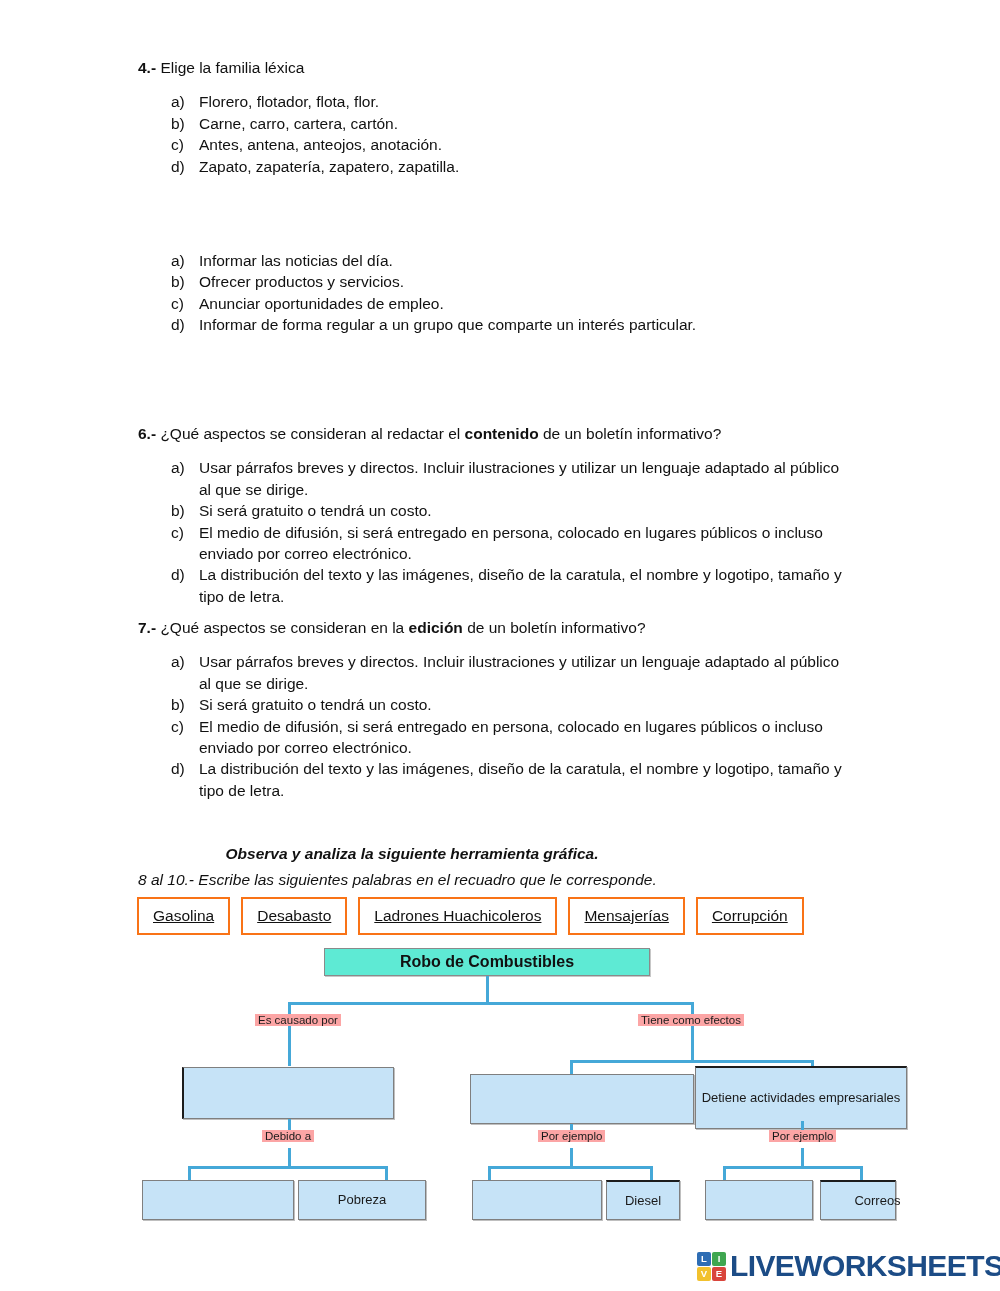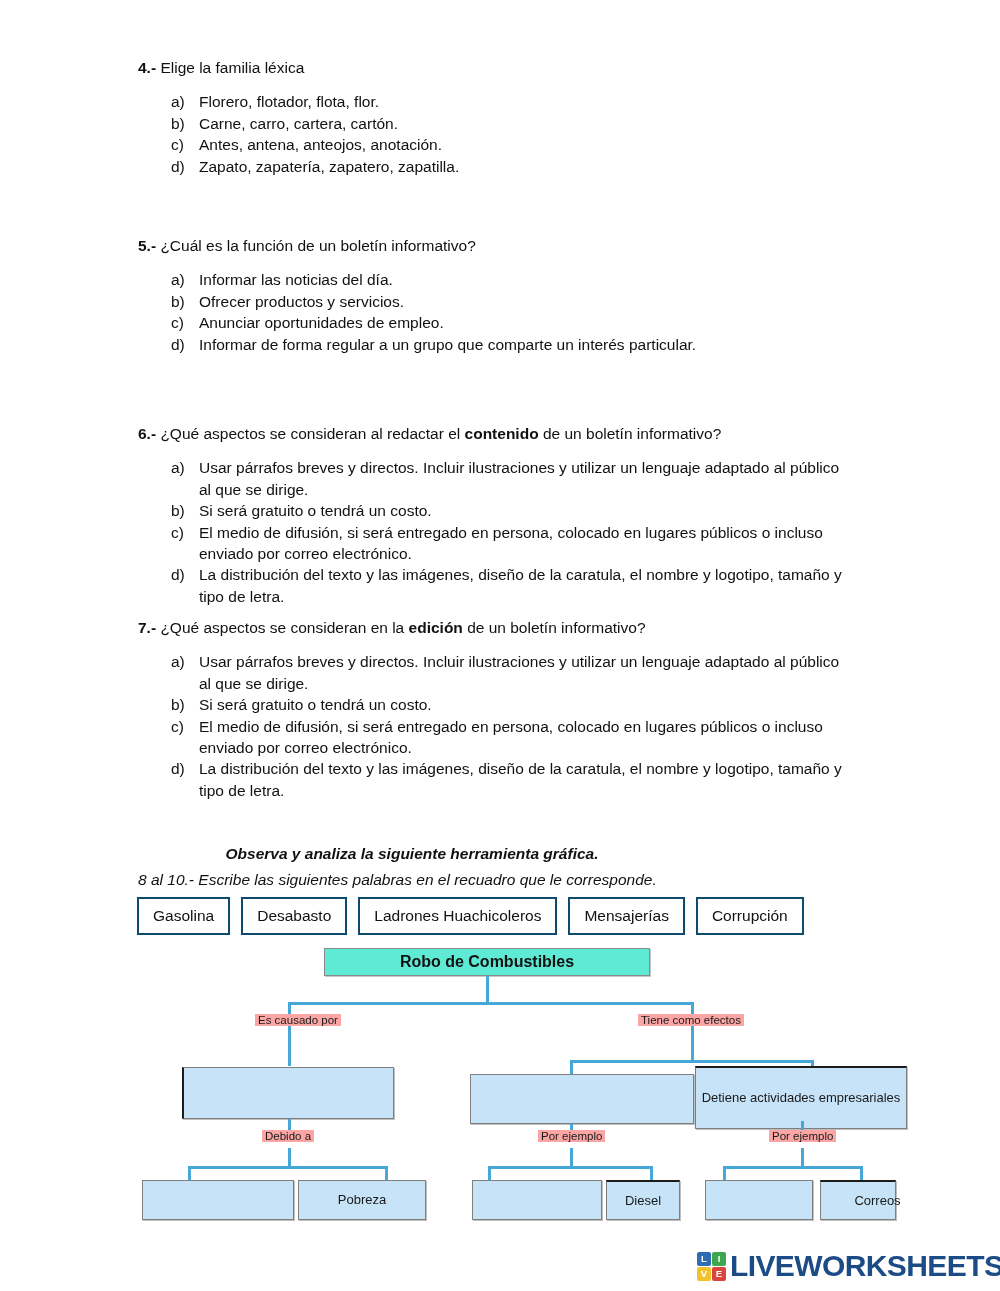--- a/index.html
+++ b/index.html
@@ -72,30 +72,31 @@
   
   .wordbank {
     position: absolute;
     left: 137px;
     top: 897px;
     width: 786px;
     display: flex;
     gap: 11px;
   }
   .wordchip {
-    border: 2px solid #0c4a6e;
+    border: 2px solid #f97316;
     background: #ffffff;
     height: 38px;
     display: flex;
     align-items: center;
     justify-content: center;
     font-size: 15.5px;
     color: #111;
     padding: 0 14px;
     white-space: nowrap;
+    text-decoration: underline;
   }
 
   
   .diagram {
     position: absolute;
     left: 130px;
     top: 940px;
     width: 800px;
     height: 300px;
   }
@@ -202,24 +203,20 @@
         <span class="txt">Antes, antena, anteojos, anotación.</span>
       </li>
       <li>
         <span class="lbl">d)</span>
         <span class="txt">Zapato, zapatería, zapatero, zapatilla.</span>
       </li>
     </ol>
   </div>
 
   <div class="qblock" style="top:236px;">
-    <div class="qtitle">
-      <span class="num">5.-</span>
-      <span>¿Cuál es la función de un boletín informativo?</span>
-    </div>
     <ol class="opts">
       <li>
         <span class="lbl">a)</span>
         <span class="txt">Informar las noticias del día.</span>
       </li>
       <li>
         <span class="lbl">b)</span>
         <span class="txt">Ofrecer productos y servicios.</span>
       </li>
       <li>

